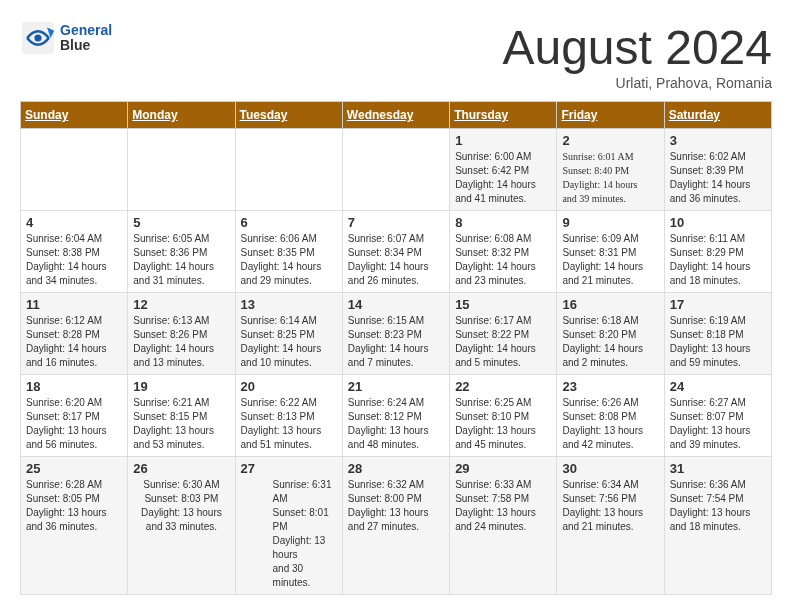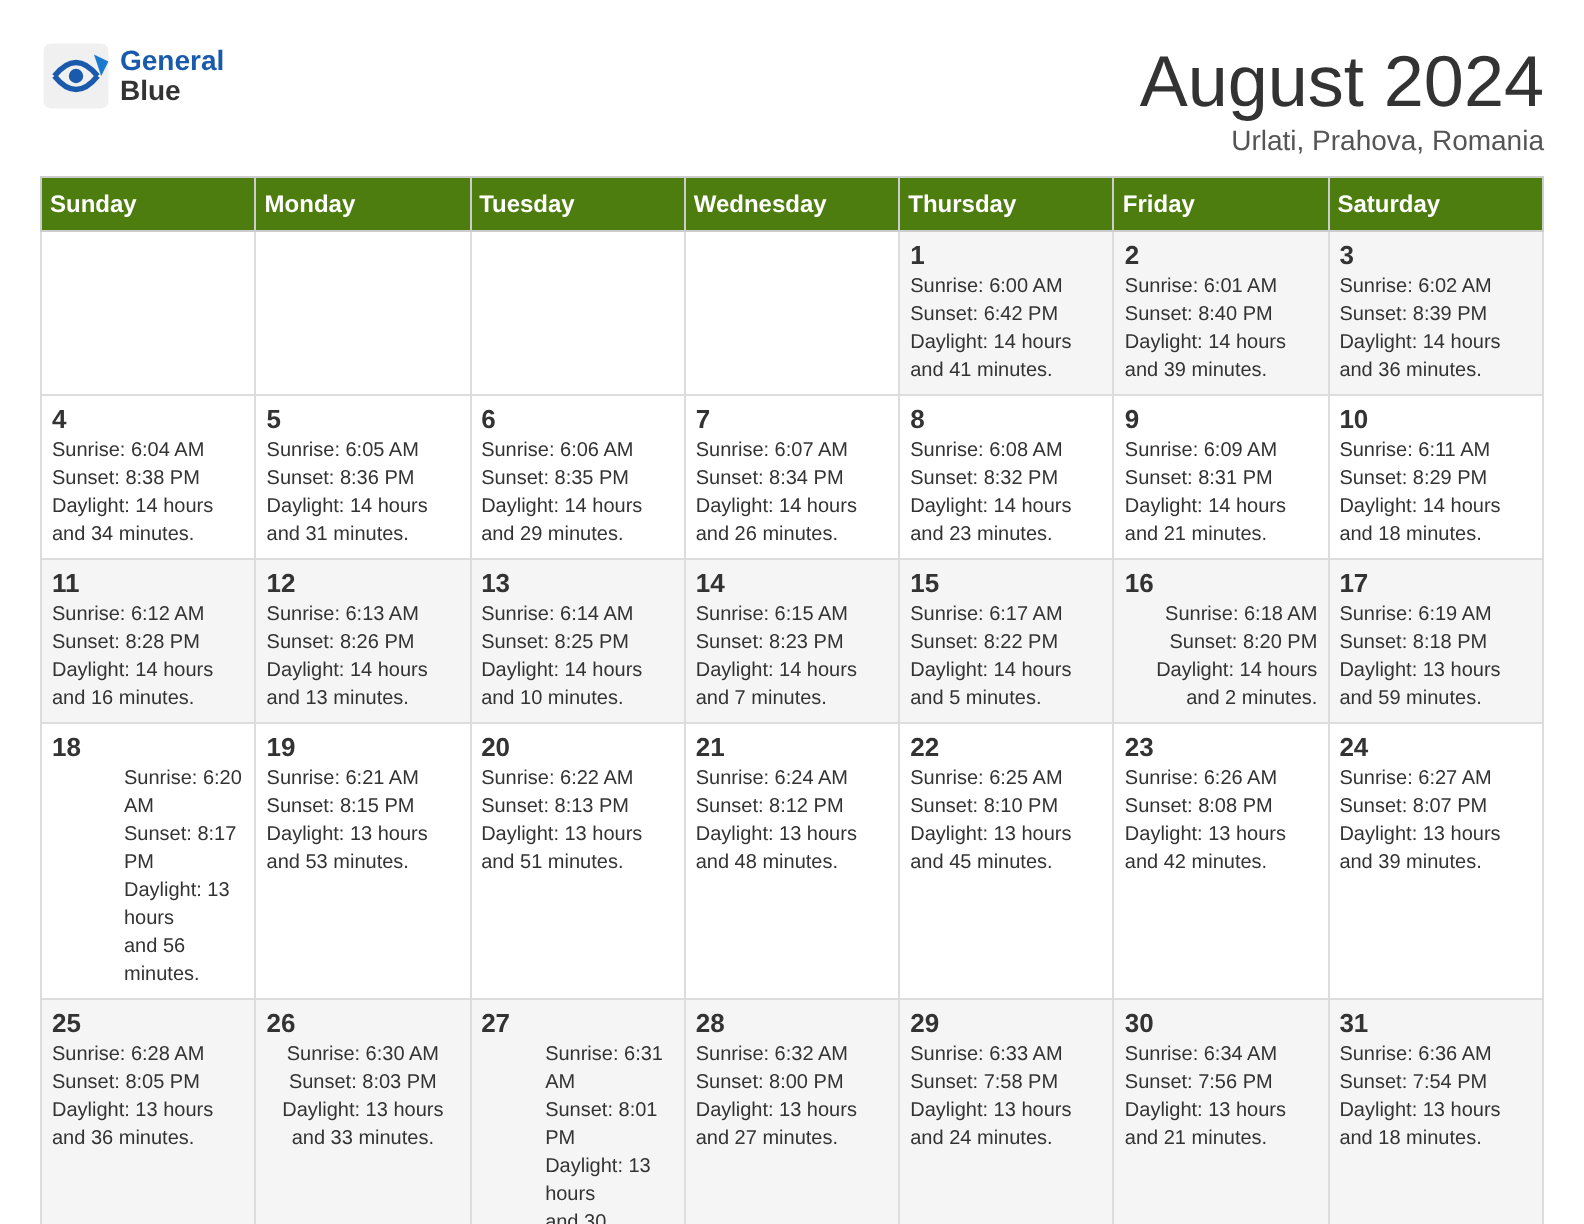--- a/index.html
+++ b/index.html
@@ -29,36 +29,37 @@
     }
     .logo-text .blue { color: #1a5aad; }
     .logo-icon {
       width: 36px;
       height: 36px;
     }
     .title-block {
       text-align: right;
     }
     .month-title {
-      font-size: 36px;
+      font-size: 48px;
       font-weight: normal;
       color: #333;
     }
     .location {
       font-size: 14px;
       color: #555;
     }
     table {
       width: 100%;
       border-collapse: collapse;
       font-size: 11px;
     }
     thead tr {
-      background-color: #4d7c0f;
+      background-color: #a16207;
       color: #fff;
+      text-decoration: underline;
     }
     thead th {
       padding: 6px 4px;
       text-align: left;
       font-weight: bold;
       font-size: 12px;
       border: 1px solid #ccc;
     }
     tbody tr {
       vertical-align: top;
@@ -132,21 +133,21 @@
         <td class="empty-cell"></td>
         <td>
           <span class="day-num">1</span>
           <div class="day-info" style="white-space: pre-line;">Sunrise: 6:00 AM
 Sunset: 6:42 PM
 Daylight: 14 hours
 and 41 minutes.</div>
         </td>
         <td>
           <span class="day-num">2</span>
-          <div class="day-info" style="white-space: pre-line;">Sunrise: 6:01 AM
+          <div class="day-info" style="white-space: pre-line; font-family: Liberation Serif, serif;">Sunrise: 6:01 AM
 Sunset: 8:40 PM
 Daylight: 14 hours
 and 39 minutes.</div>
         </td>
         <td>
           <span class="day-num">3</span>
           <div class="day-info" style="white-space: pre-line;">Sunrise: 6:02 AM
 Sunset: 8:39 PM
 Daylight: 14 hours
 and 36 minutes.</div>
@@ -234,37 +235,37 @@
         </td>
         <td>
           <span class="day-num">15</span>
           <div class="day-info" style="white-space: pre-line;">Sunrise: 6:17 AM
 Sunset: 8:22 PM
 Daylight: 14 hours
 and 5 minutes.</div>
         </td>
         <td>
           <span class="day-num">16</span>
-          <div class="day-info" style="white-space: pre-line; text-align: right;">Sunrise: 6:18 AM
+          <div class="day-info" style="white-space: pre-line;">Sunrise: 6:18 AM
 Sunset: 8:20 PM
 Daylight: 14 hours
 and 2 minutes.</div>
         </td>
         <td>
           <span class="day-num">17</span>
           <div class="day-info" style="white-space: pre-line;">Sunrise: 6:19 AM
 Sunset: 8:18 PM
 Daylight: 13 hours
 and 59 minutes.</div>
         </td>
       </tr>
       <tr>
         <td>
           <span class="day-num">18</span>
-          <div class="day-info" style="white-space: pre-line; margin-left: 36px;">Sunrise: 6:20 AM
+          <div class="day-info" style="white-space: pre-line;">Sunrise: 6:20 AM
 Sunset: 8:17 PM
 Daylight: 13 hours
 and 56 minutes.</div>
         </td>
         <td>
           <span class="day-num">19</span>
           <div class="day-info" style="white-space: pre-line;">Sunrise: 6:21 AM
 Sunset: 8:15 PM
 Daylight: 13 hours
 and 53 minutes.</div>

